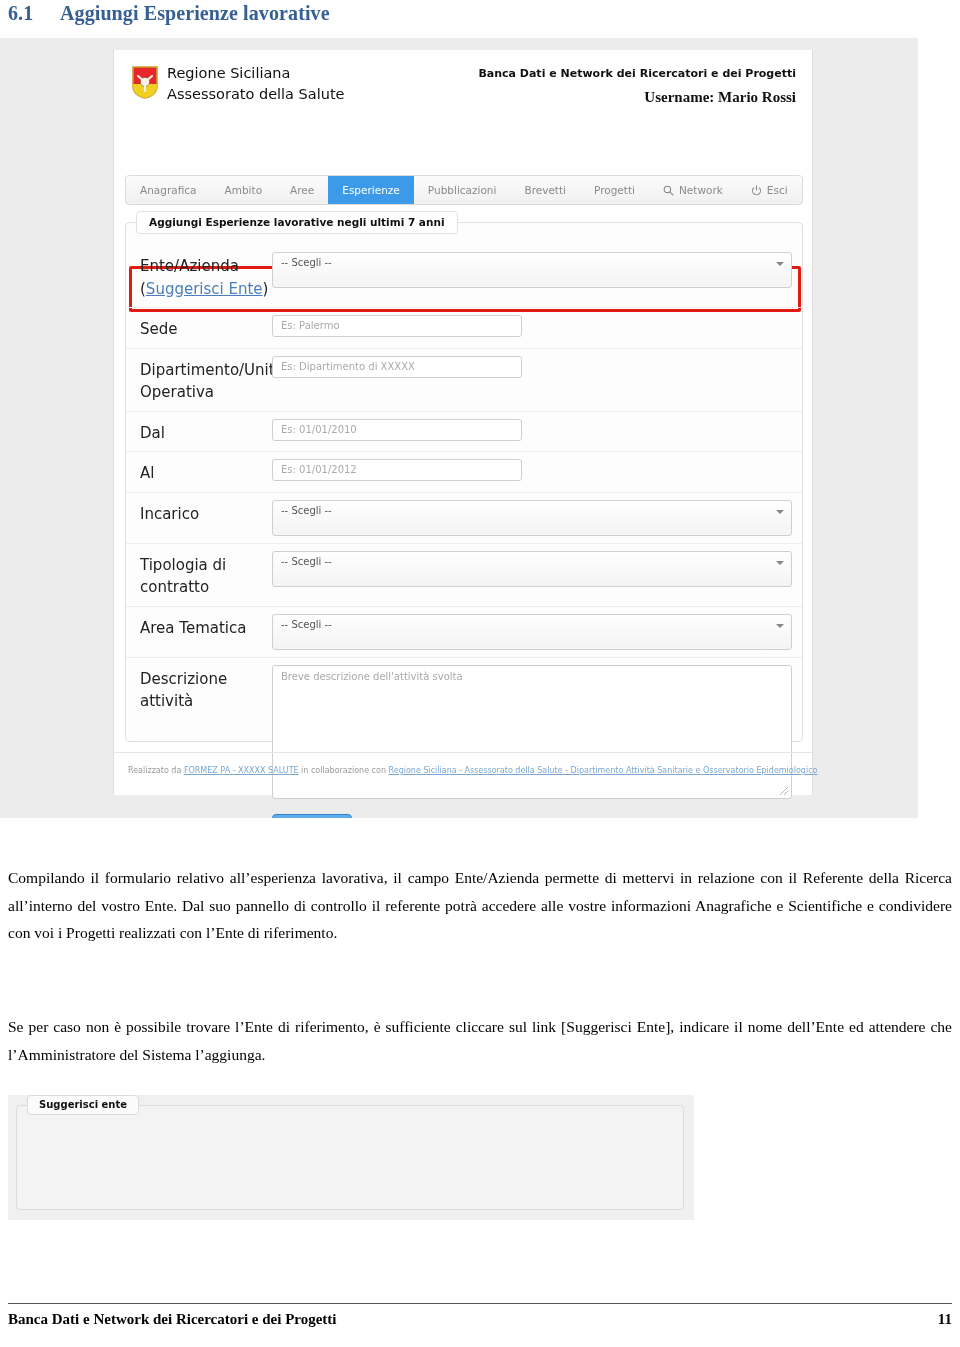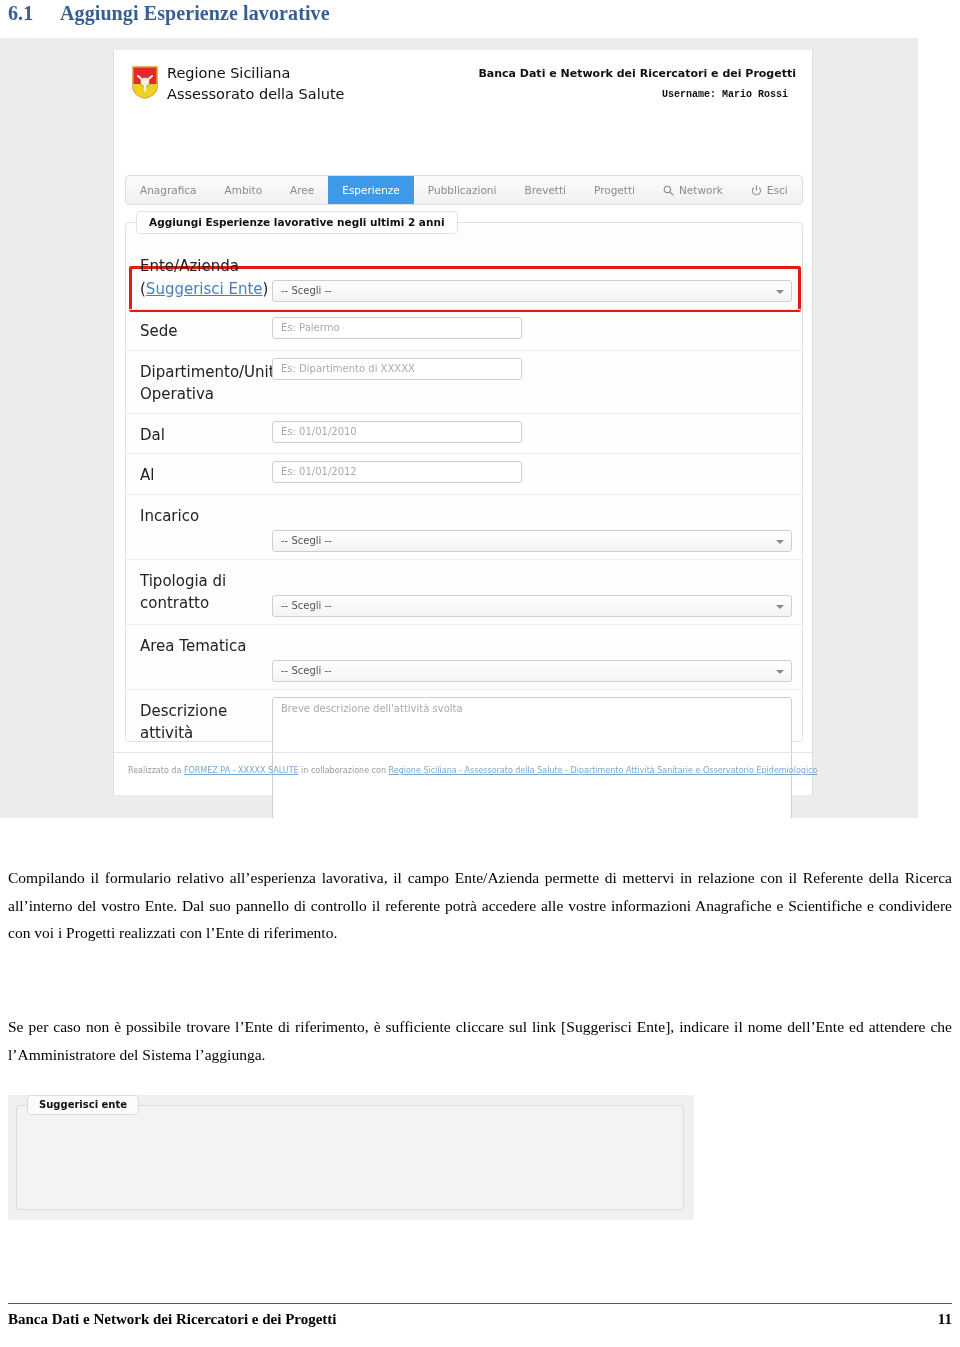--- a/index.html
+++ b/index.html
@@ -79,25 +79,25 @@
     right: 16px;
     top: 17px;
     text-align: right;
     font-family: "DejaVu Sans", sans-serif;
     font-size: 11px;
     font-weight: bold;
     color: #111;
   }
   .app-user {
     position: absolute;
-    right: 24px;
+    right: 16px;
     top: 39px;
     text-align: right;
-    font-family: Liberation Mono, monospace;
-    font-size: 10px;
+    font-family: Liberation Serif, serif;
+    font-size: 15px;
     font-weight: bold;
     color: #111;
   }
 
   
   .navbar {
     position: absolute;
     left: 11px;
     top: 125px;
     width: 678px;
@@ -169,30 +169,29 @@
     padding-top: 3px;
   }
   .sub-link {
     color: #4a7ebb;
     text-decoration: underline;
   }
   .fctl { flex: 1; }
 
   .sel {
     position: relative;
-    height: 22px;
+    height: 36px;
     background: linear-gradient(#fefefe, #f4f4f4);
     border: 1px solid #cfcfcf;
     border-radius: 3px;
     font-family: "DejaVu Sans", sans-serif;
     font-size: 10px;
     color: #555;
     line-height: 20px;
     padding: 0 5px 0 8px;
-    margin-top: 28px;
   }
   .sel .caret {
     position: absolute;
     right: 7px; top: 9px;
     width: 0; height: 0;
     border-left: 4px solid transparent;
     border-right: 4px solid transparent;
     border-top: 4px solid #888;
   }
   .txt {
@@ -426,21 +425,21 @@
           <svg width="11" height="11" viewBox="0 0 11 11">
             <path d="M2.6 3 A4 4 0 1 0 8.4 3" fill="none" stroke="#8b8b8b" stroke-width="1.1" stroke-linecap="round"></path>
             <path d="M5.5 0.7 L5.5 5" stroke="#8b8b8b" stroke-width="1.1" stroke-linecap="round"></path>
           </svg>
         </span>
         <span>Esci</span>
       </div>
     </div>
 
     <div class="panel">
-      <div class="legend">Aggiungi Esperienze lavorative negli ultimi 2 anni</div>
+      <div class="legend">Aggiungi Esperienze lavorative negli ultimi 7 anni</div>
       <div class="redbox"></div>
 
       <div class="rows">
 
         <div class="frow">
           <div class="flabel">
             <div>Ente/Azienda</div>
             <div><span>(</span><span class="sub-link">Suggerisci Ente</span><span>)</span></div>
           </div>
           <div class="fctl">

